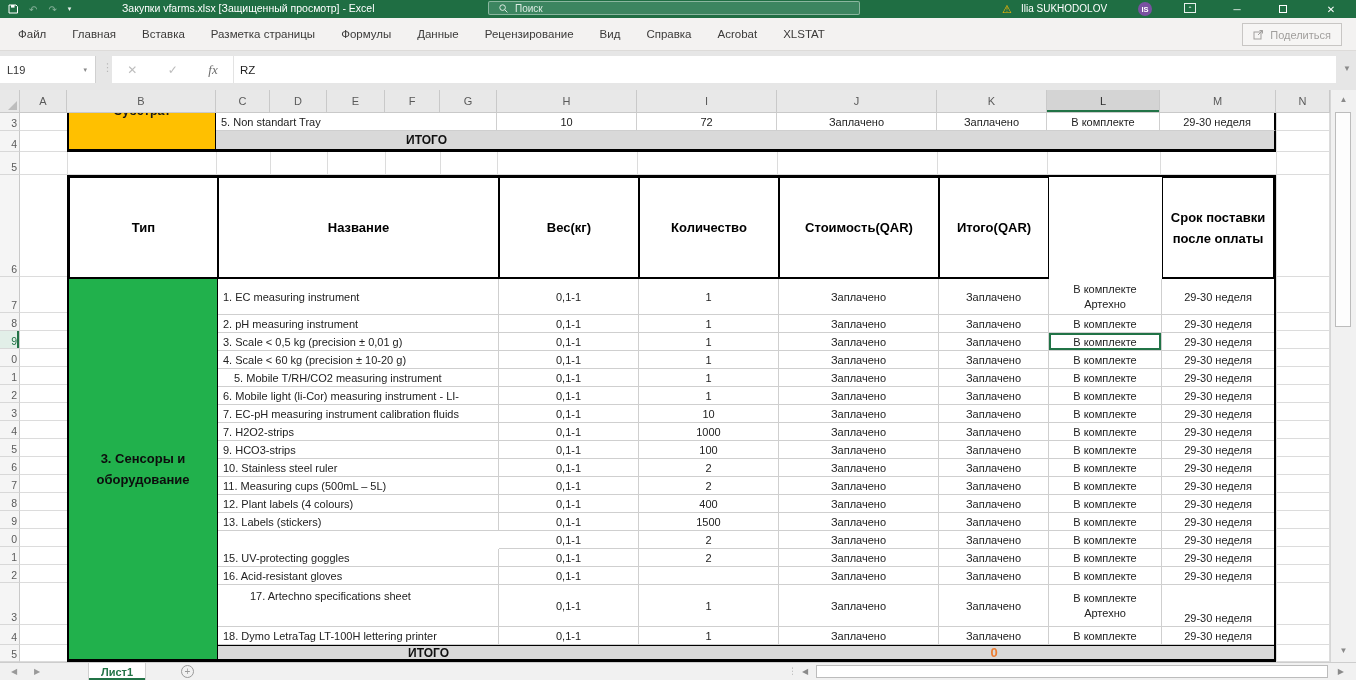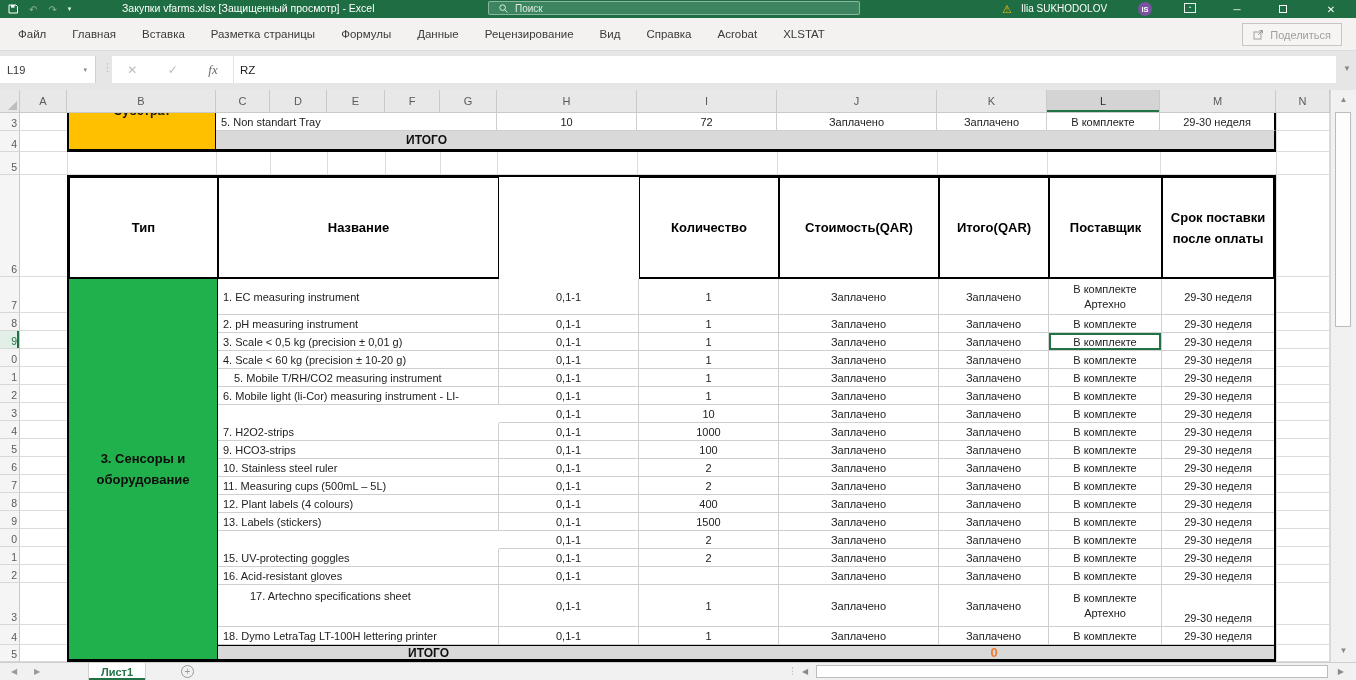--- a/index.html
+++ b/index.html
@@ -269,24 +269,24 @@
       <div class="r13 r13-k">Заплачено</div>
       <div class="r13 r13-l">В комплекте</div>
       <div class="r13 r13-m">29-30 неделя</div>
       <div class="band14">
         <span class="sub-label">ИТОГО</span>
       </div>
 
       <div id="main-table">
         <div class="th" style="grid-column:1">Тип</div>
         <div class="th" style="grid-column:2">Название</div>
+        <div class="th" style="grid-column:3">Вес(кг)</div>
         <div class="th" style="grid-column:4">Количество</div>
         <div class="th" style="grid-column:6">Итого(QAR)</div>
         <div class="th" style="grid-column:5">Стоимость(QAR)</div>
-        <div class="th" style="grid-column:7">Поставщик</div>
         <div class="th" style="grid-column:8">Срок поставки после оплаты</div>
         <div class="cat">3. Сенсоры и оборудование</div>
         <div class="subtotal">
           <span class="sub-label">ИТОГО</span>
           <span class="sub-zero">0</span>
         </div>
       <div class="td name" style="grid-area: 2 / 2;">1. EC measuring instrument</div>
           <div class="td " style="grid-area: 2 / 3;">0,1-1</div>
           <div class="td " style="grid-area: 2 / 4;">1</div>
           <div class="td " style="grid-area: 2 / 5;">Заплачено</div>
@@ -324,20 +324,21 @@
           <div class="td " style="grid-area: 6 / 6;">Заплачено</div>
           <div class="td " style="grid-area: 6 / 7;">В комплекте</div>
           <div class="td lastcol" style="grid-area: 6 / 8;">29-30 неделя</div>
           <div class="td name" style="grid-area: 7 / 2;">6. Mobile light (li-Cor) measuring instrument - LI-</div>
           <div class="td " style="grid-area: 7 / 3;">0,1-1</div>
           <div class="td " style="grid-area: 7 / 4;">1</div>
           <div class="td " style="grid-area: 7 / 5;">Заплачено</div>
           <div class="td " style="grid-area: 7 / 6;">Заплачено</div>
           <div class="td " style="grid-area: 7 / 7;">В комплекте</div>
           <div class="td lastcol" style="grid-area: 7 / 8;">29-30 неделя</div>
+          <div class="td name" style="grid-area: 8 / 2;">7. EC-pH measuring instrument calibration fluids</div>
           <div class="td " style="grid-area: 8 / 3;">0,1-1</div>
           <div class="td " style="grid-area: 8 / 4;">10</div>
           <div class="td " style="grid-area: 8 / 5;">Заплачено</div>
           <div class="td " style="grid-area: 8 / 6;">Заплачено</div>
           <div class="td " style="grid-area: 8 / 7;">В комплекте</div>
           <div class="td lastcol" style="grid-area: 8 / 8;">29-30 неделя</div>
           <div class="td name" style="grid-area: 9 / 2;">7. H2O2-strips</div>
           <div class="td " style="grid-area: 9 / 3;">0,1-1</div>
           <div class="td " style="grid-area: 9 / 4;">1000</div>
           <div class="td " style="grid-area: 9 / 5;">Заплачено</div>

